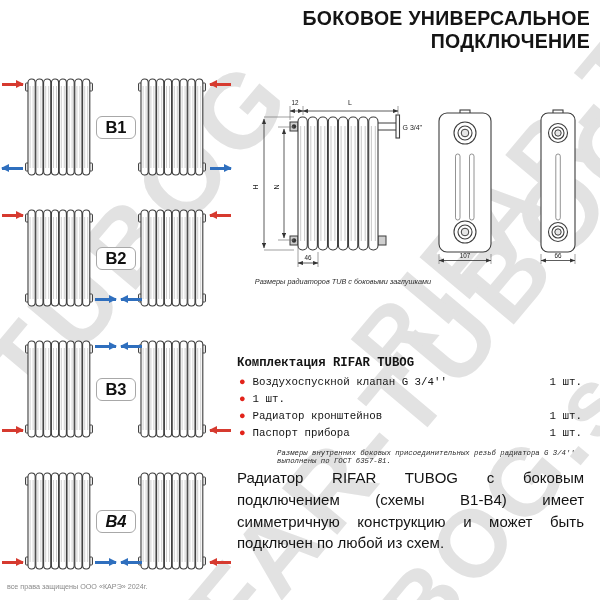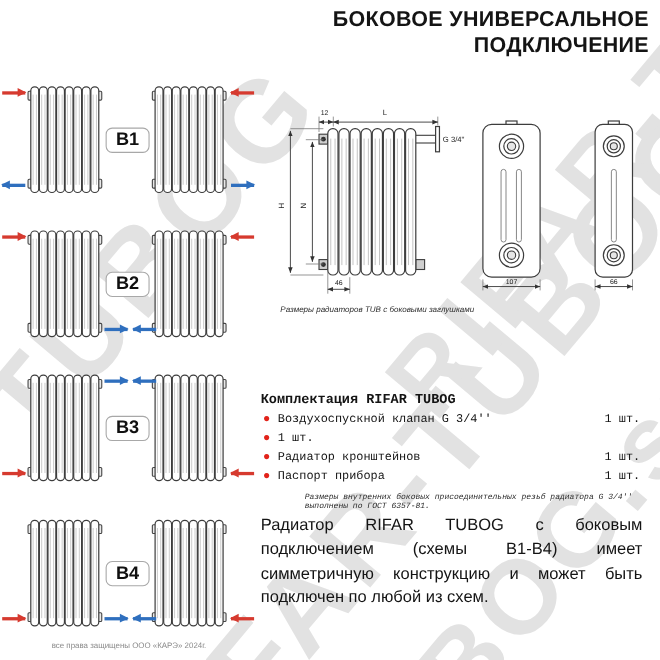--- a/index.html
+++ b/index.html
@@ -52,21 +52,21 @@
   .kit-row{display:flex;align-items:baseline;font-size:10.8px;color:#141414;padding:2.6px 0;}
   .kit-bullet{color:var(--accent,#e2231a);margin:0 7px 0 2px;font-size:11px;}
   .kit-name{flex:1;}
   .kit-note{margin-top:7px;font-size:7.3px;font-style:italic;color:#2a2a2a;margin-left:40px;}
 
   .desc{position:absolute;left:237px;top:467px;width:347px;z-index:1;font-size:15px;
         line-height:1.45;color:#141414;text-align:justify;}
   .desc p{margin:0;}
   .desc .bold{font-weight:bold;}
 
-  .footer{position:absolute;left:7px;top:582px;font-size:7.2px;color:#8a8a8a;z-index:1;margin-left:40px;}
+  .footer{position:absolute;left:7px;top:582px;font-size:7.2px;color:#8a8a8a;z-index:1;}
 </style>
 </head>
 <body>
 
 <div class="page">
 
   <div>
       <span class="wm wm1" style="color: rgb(226, 226, 226);">TUBOG</span>
       <span class="wm wm2" style="color: rgb(226, 226, 226);">RIFAR-TUBOG.su</span>
       <span class="wm wm3" style="color: rgb(226, 226, 226);">RIFAR-TU</span>
@@ -273,21 +273,21 @@
           <rect x="57.6" y="2" width="7.2" height="96" rx="3.5" fill="#fff" stroke="#3d3d3d" stroke-width="1.1"></rect>
           <line x1="59.7" y1="9" x2="59.7" y2="91" stroke="#bbb" stroke-width="0.7"></line>
           <line x1="62.7" y1="9" x2="62.7" y2="91" stroke="#bbb" stroke-width="0.7"></line>
         </svg>
         <div class="scheme-label">B3</div>
         <div class="arrow dir-right" style="left: 95px; top: 6px; color: rgb(47, 111, 190);"></div>
         <div class="arrow dir-right" style="left: 2px; top: 90px; color: rgb(214, 58, 47);"></div>
         <div class="arrow dir-left" style="left: 121px; top: 6px; color: rgb(47, 111, 190);"></div>
         <div class="arrow dir-left" style="left: 210px; top: 90px; color: rgb(214, 58, 47);"></div>
       </div>
-      <div class="scheme-row" style="top: 439px;">
+      <div class="scheme-row" style="top: 439px; font-style: italic;">
         <svg viewBox="0 0 68 100" class="radiator rad-left">
           <rect x="0.5" y="6" width="5" height="8" rx="1" fill="#e9e9e9" stroke="#454545" stroke-width="1"></rect>
           <rect x="0.5" y="86" width="5" height="8" rx="1" fill="#e9e9e9" stroke="#454545" stroke-width="1"></rect>
           <rect x="62.5" y="6" width="5" height="8" rx="1" fill="#e9e9e9" stroke="#454545" stroke-width="1"></rect>
           <rect x="62.5" y="86" width="5" height="8" rx="1" fill="#e9e9e9" stroke="#454545" stroke-width="1"></rect>
           <rect x="3" y="2" width="7.2" height="96" rx="3.5" fill="#fff" stroke="#3d3d3d" stroke-width="1.1"></rect>
           <line x1="5.1" y1="9" x2="5.1" y2="91" stroke="#bbb" stroke-width="0.7"></line>
           <line x1="8.1" y1="9" x2="8.1" y2="91" stroke="#bbb" stroke-width="0.7"></line>
           <rect x="10.8" y="2" width="7.2" height="96" rx="3.5" fill="#fff" stroke="#3d3d3d" stroke-width="1.1"></rect>
           <line x1="12.9" y1="9" x2="12.9" y2="91" stroke="#bbb" stroke-width="0.7"></line>

